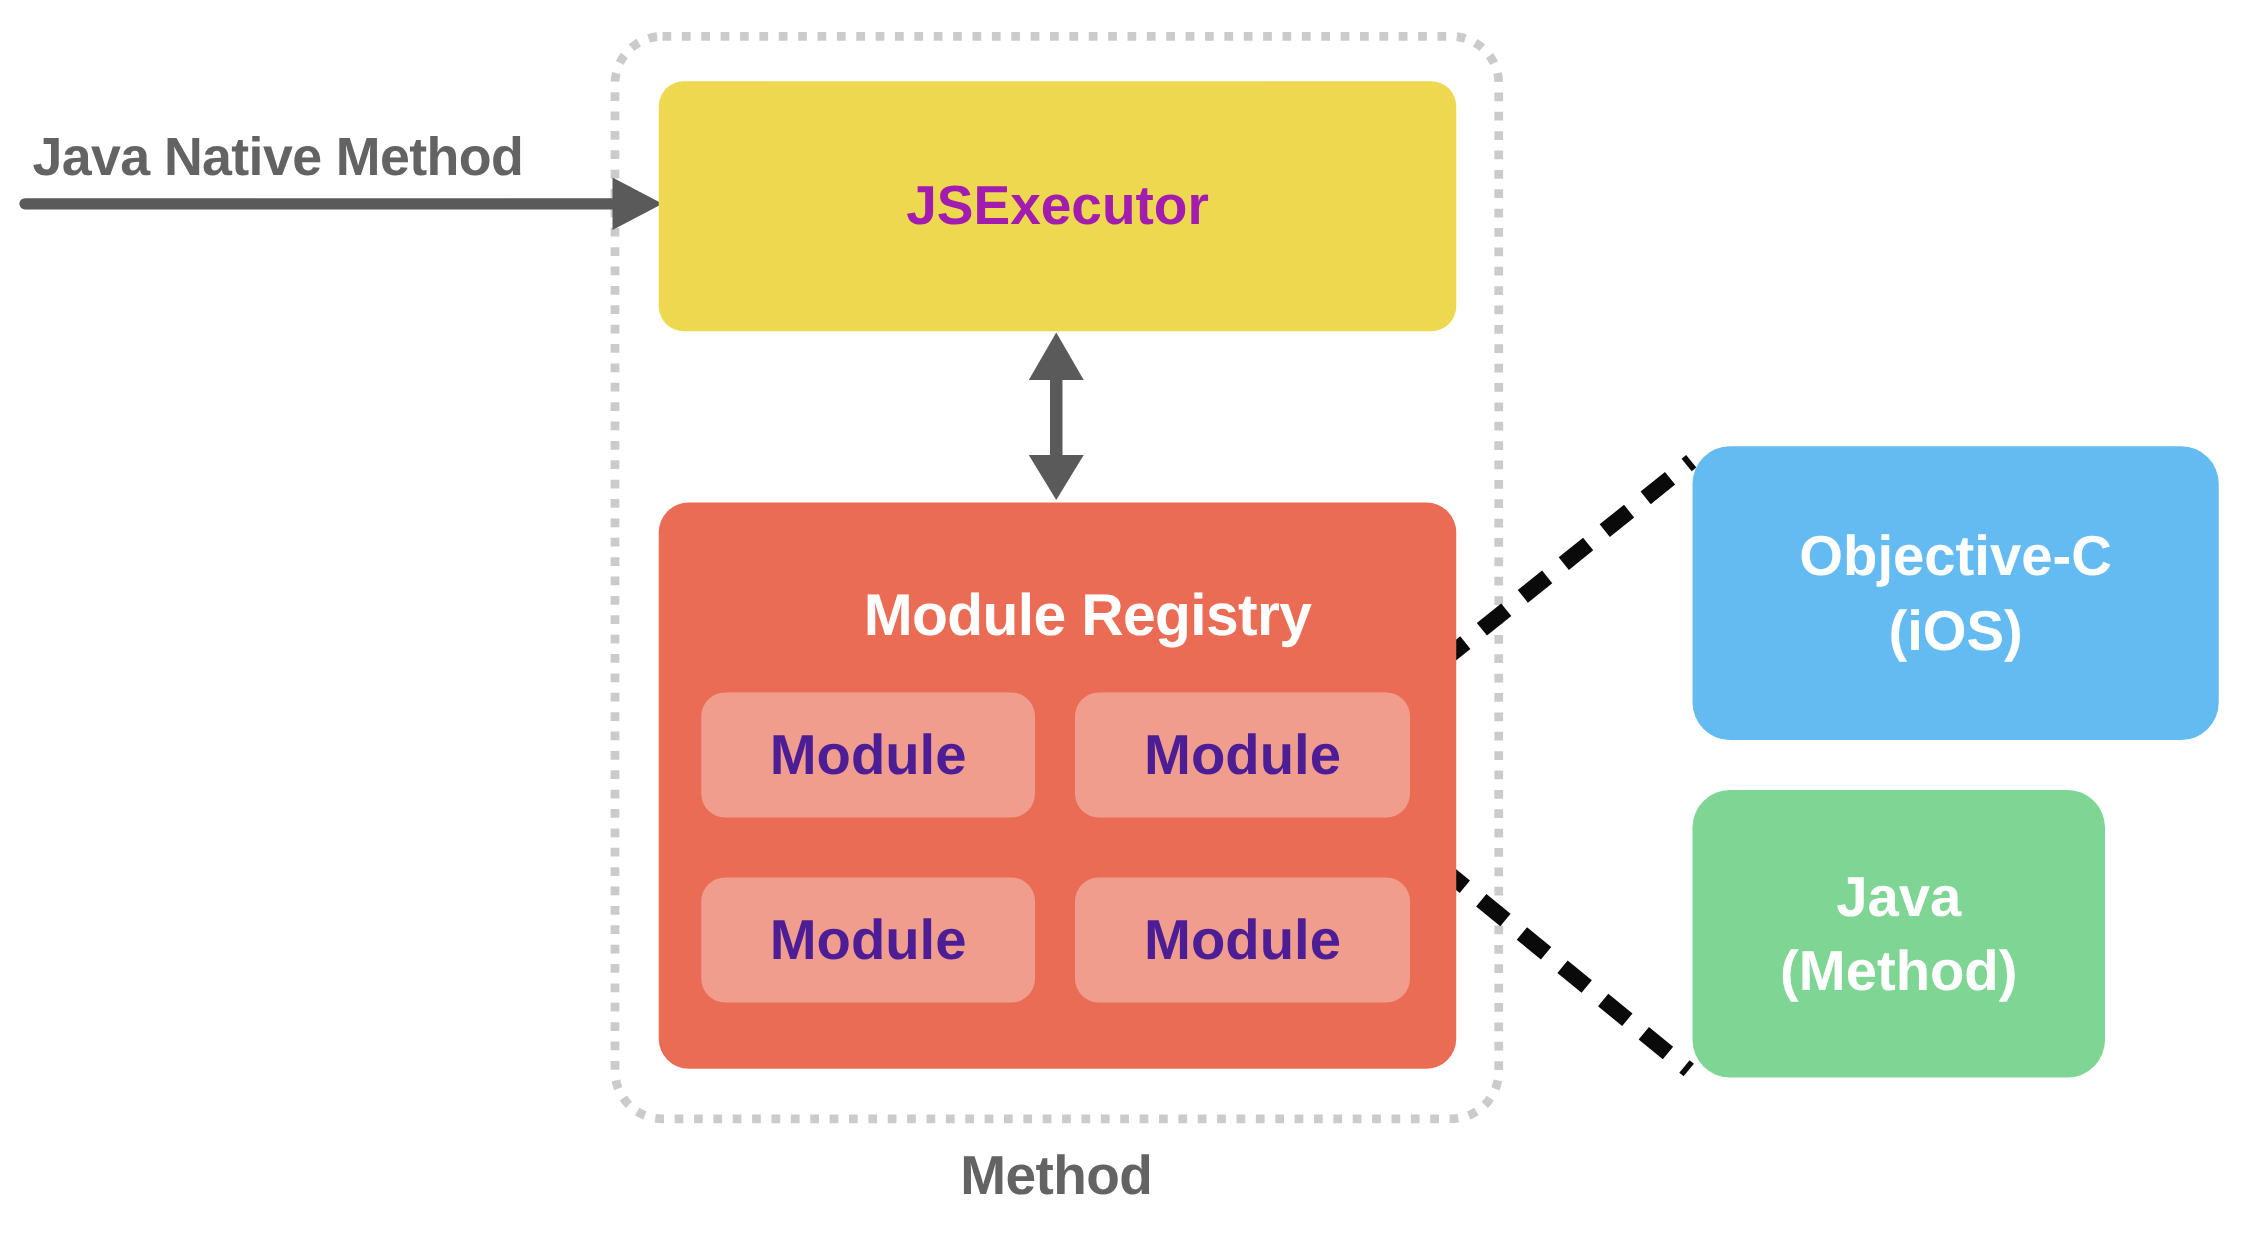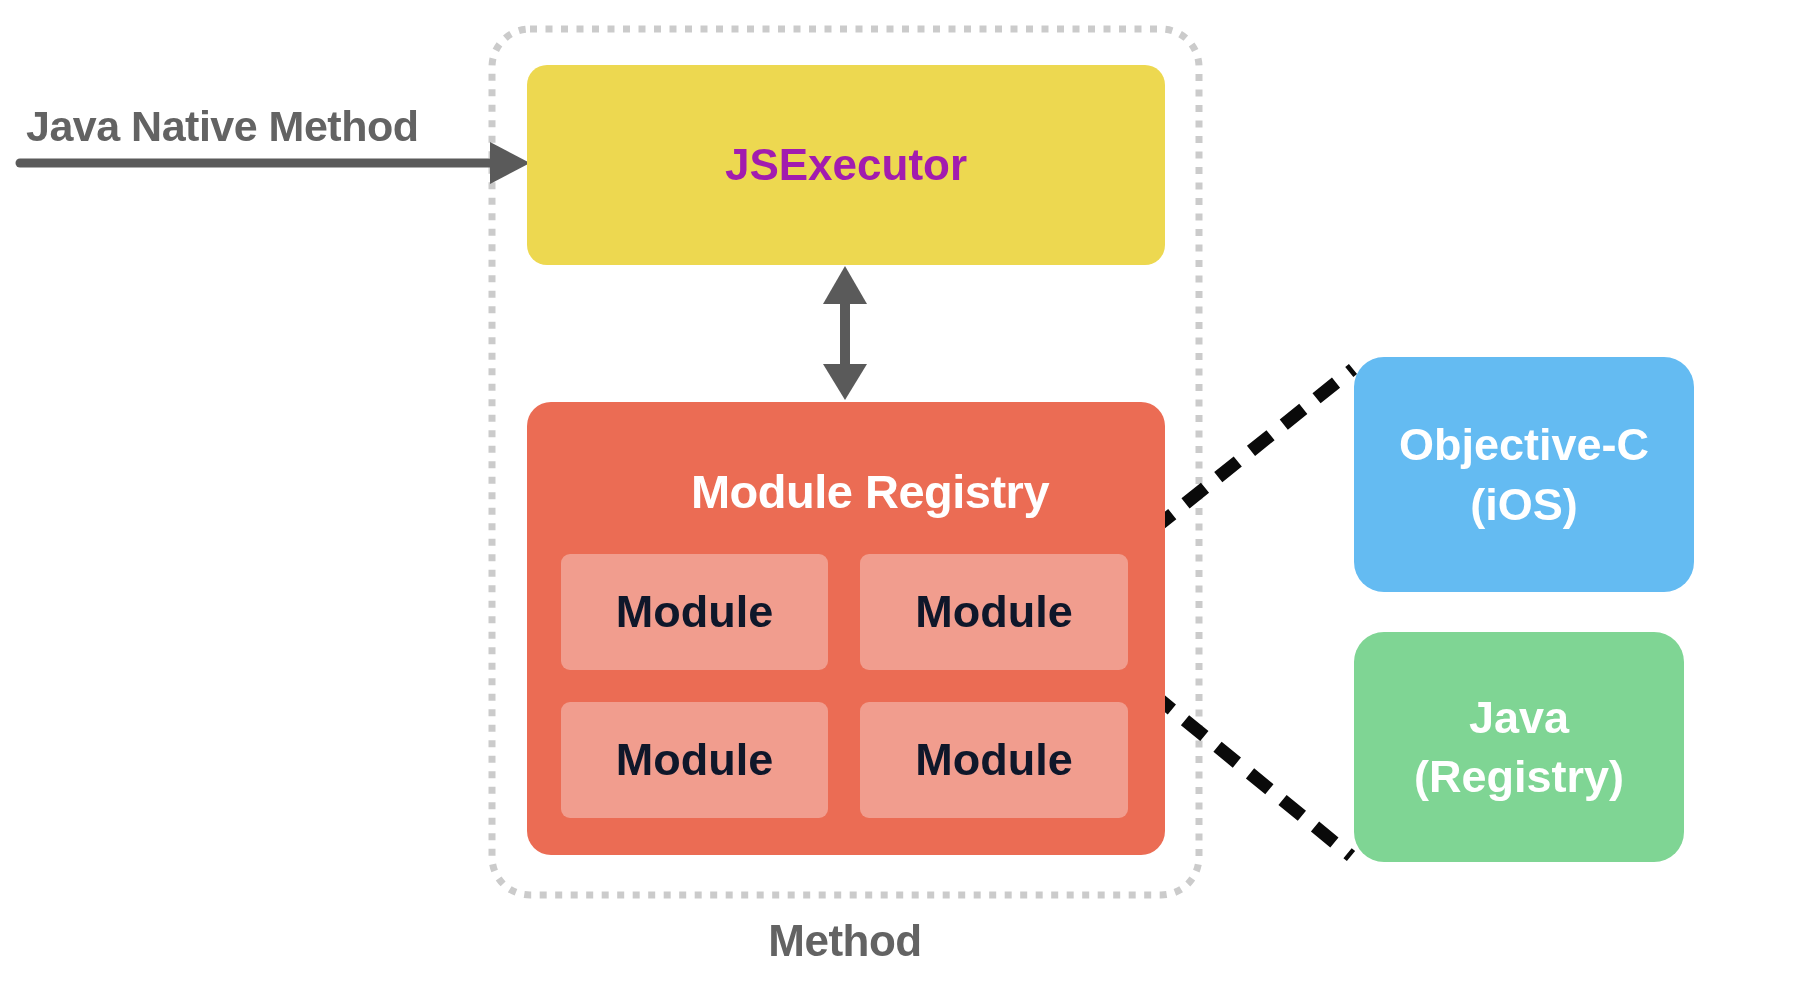--- a/index.html
+++ b/index.html
@@ -34,33 +34,33 @@
     background:#EB6C54;border-radius:24px;
     color:#ffffff;
   }
   .registry-title{
     position:absolute;left:0;top:62px;width:100%;
     text-align:center;font-size:47px;font-weight:bold;color:#ffffff;
     letter-spacing:-0.5px;
     padding-left:24px;
   }
   .module{
-    background:#F19D8E;border-radius:9px;
-    color:#0f172a;font-size:45px;
-    width:267px;height:116px;
+    background:#F19D8E;border-radius:19px;
+    color:#4c1d95;font-size:45px;
+    width:267px;height:100px;
   }
   .m1{left:34px;top:152px;}
   .m2{left:333px;top:152px;width:268px;}
   .m3{left:34px;top:300px;}
   .m4{left:333px;top:300px;width:268px;}
   .platform{
     color:#ffffff;font-size:45px;line-height:1.32;
     flex-direction:column;
   }
-  .ios-box{left:1354px;top:357px;width:340px;height:235px;background:#64BBF2;border-radius:30px;}
+  .ios-box{left:1354px;top:357px;width:421px;height:235px;background:#64BBF2;border-radius:30px;}
   .android-box{left:1354px;top:632px;width:330px;height:230px;background:#7FD594;border-radius:30px;}
   .platform span{display:block;}
   svg.overlay{position:absolute;left:0;top:0;width:1806px;height:990px;pointer-events:none;}
 </style>
 </head>
 <body>
 
 <div class="stage">
 
   <svg class="overlay" viewBox="0 0 1806 990">
@@ -100,18 +100,18 @@
     </div>
   </div>
 
   <div class="box platform ios-box">
     <span>Objective-C</span>
     <span>(iOS)</span>
   </div>
 
   <div class="box platform android-box">
     <span>Java</span>
-    <span>(Registry)</span>
+    <span>(Method)</span>
   </div>
 
   <div class="label-gray native-caption">Method</div>
 
 </div>
 
 </body></html>

